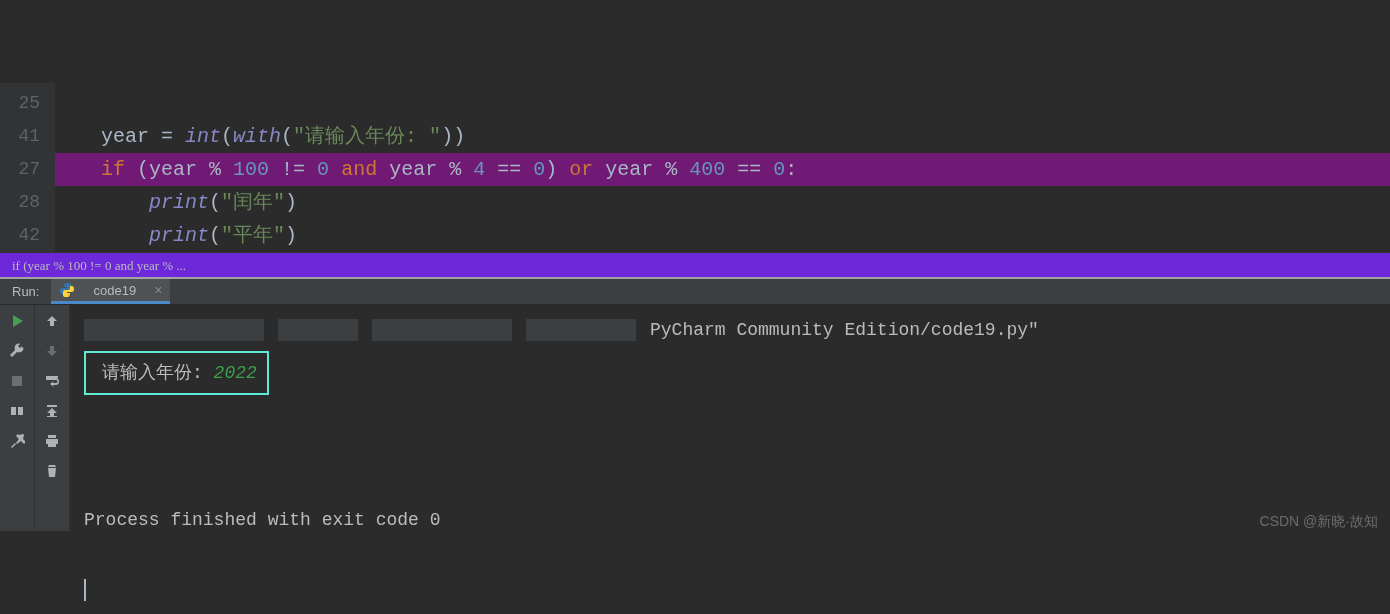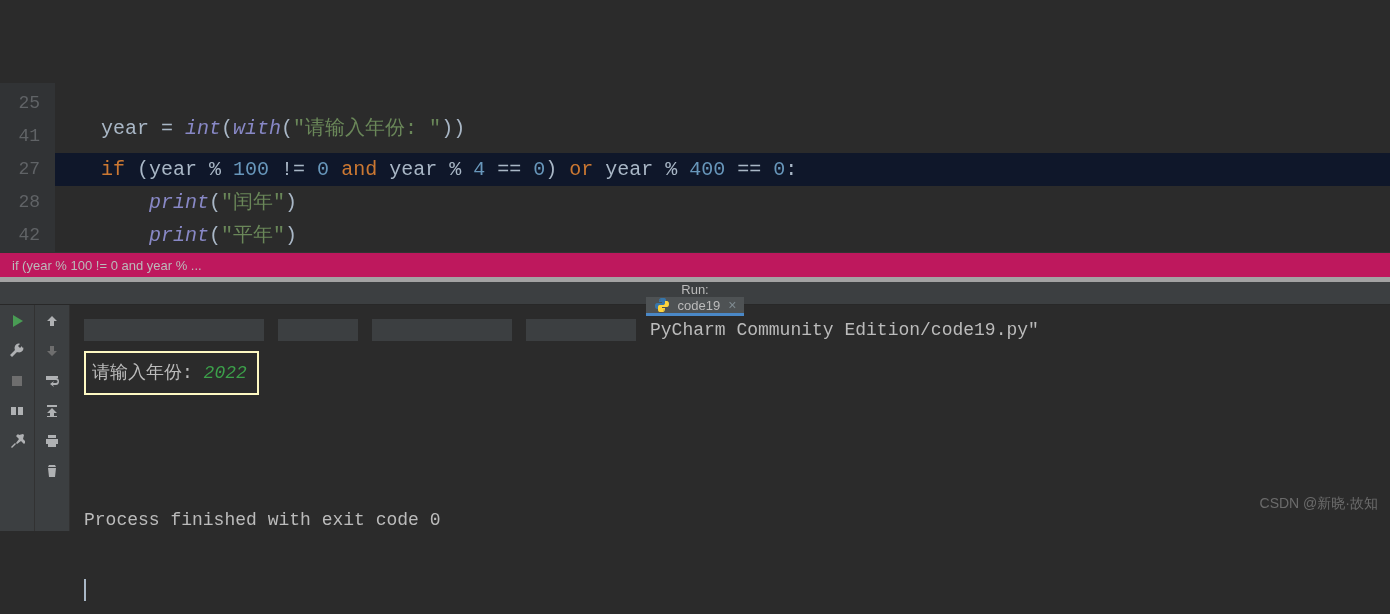--- a/index.html
+++ b/index.html
@@ -37,63 +37,61 @@
       padding-top: 4px;
       padding-left: 10px;
     }
     .code-line {
       height: 33px;
       line-height: 33px;
       white-space: pre;
       font-size: 20px;
     }
     .code-line.highlighted {
-      background: #0f172a;
+      background: #701a75;
       margin-left: -10px;
       padding-left: 10px;
-      margin-top: 8px;
     }
     .kw { color: #cc7832; }
     .builtin { color: #8888c6; font-style: italic; }
     .num { color: #6897bb; }
     .str { color: #6a8759; }
     .op { color: #a9b7c6; }
     .breadcrumb {
       height: 25px;
       line-height: 25px;
-      background: #be185d;
+      background: #6d28d9;
       border-top: 1px solid #323232;
       padding-left: 12px;
       font-size: 13px;
       color: #bbbbbb;
-      font-family: Liberation Sans, sans-serif;
+      font-family: Liberation Serif, serif;
     }
     .run-tab-bar {
       height: 28px;
       background: #3c3f41;
-      border-top: 5px solid #a3a3a3;
+      border-top: 2px solid #a3a3a3;
       border-bottom: 1px solid #282828;
       display: flex;
       align-items: center;
       font-family: -apple-system, "Segoe UI", Arial, sans-serif;
       font-size: 13px;
-      flex-direction: column;
     }
     .run-label {
       color: #bbbbbb;
       padding: 0 12px;
     }
     .run-tab {
       display: flex;
       align-items: center;
       height: 100%;
       padding: 0 8px;
       background: #4e5254;
       border-bottom: 3px solid #4a88c7;
-      gap: 8px;
+      gap: 18px;
     }
     .python-icon {
       width: 16px;
       height: 16px;
       display: inline-block;
     }
     .close-icon {
       color: #7f8b91;
       font-size: 14px;
       cursor: pointer;
@@ -144,37 +142,37 @@
       white-space: pre;
       margin-top: 40px;
     }
     .console-path {
       display: flex;
       align-items: center;
       height: 30px;
     }
     .hidden-seg { display: inline-block; height: 22px; background: #3c3f41; }
     .magenta-box {
-      border: 2px solid #fef9c3;
+      border: 2px solid #5eead4;
       display: inline-block;
-      padding: 6px 10px 6px 6px;
+      padding: 6px 10px 6px 16px;
       line-height: 28px;
     }
     .input-green { color: #3c9f4a; font-style: italic; }
     .console-text { color: #bbbbbb; }
     .cursor-line {
       border-left: 2px solid #a9b7c6;
       height: 22px;
       display: inline-block;
       vertical-align: middle;
     }
     .watermark {
       position: absolute;
       right: 12px;
-      bottom: 18px;
+      bottom: 0;
       color: #808080;
       font-size: 14px;
       font-family: -apple-system, "Segoe UI", Arial, sans-serif;
       opacity: 0.75;
     }
   </style>
 </head>
 <body>
 
 <div class="editor-area">

